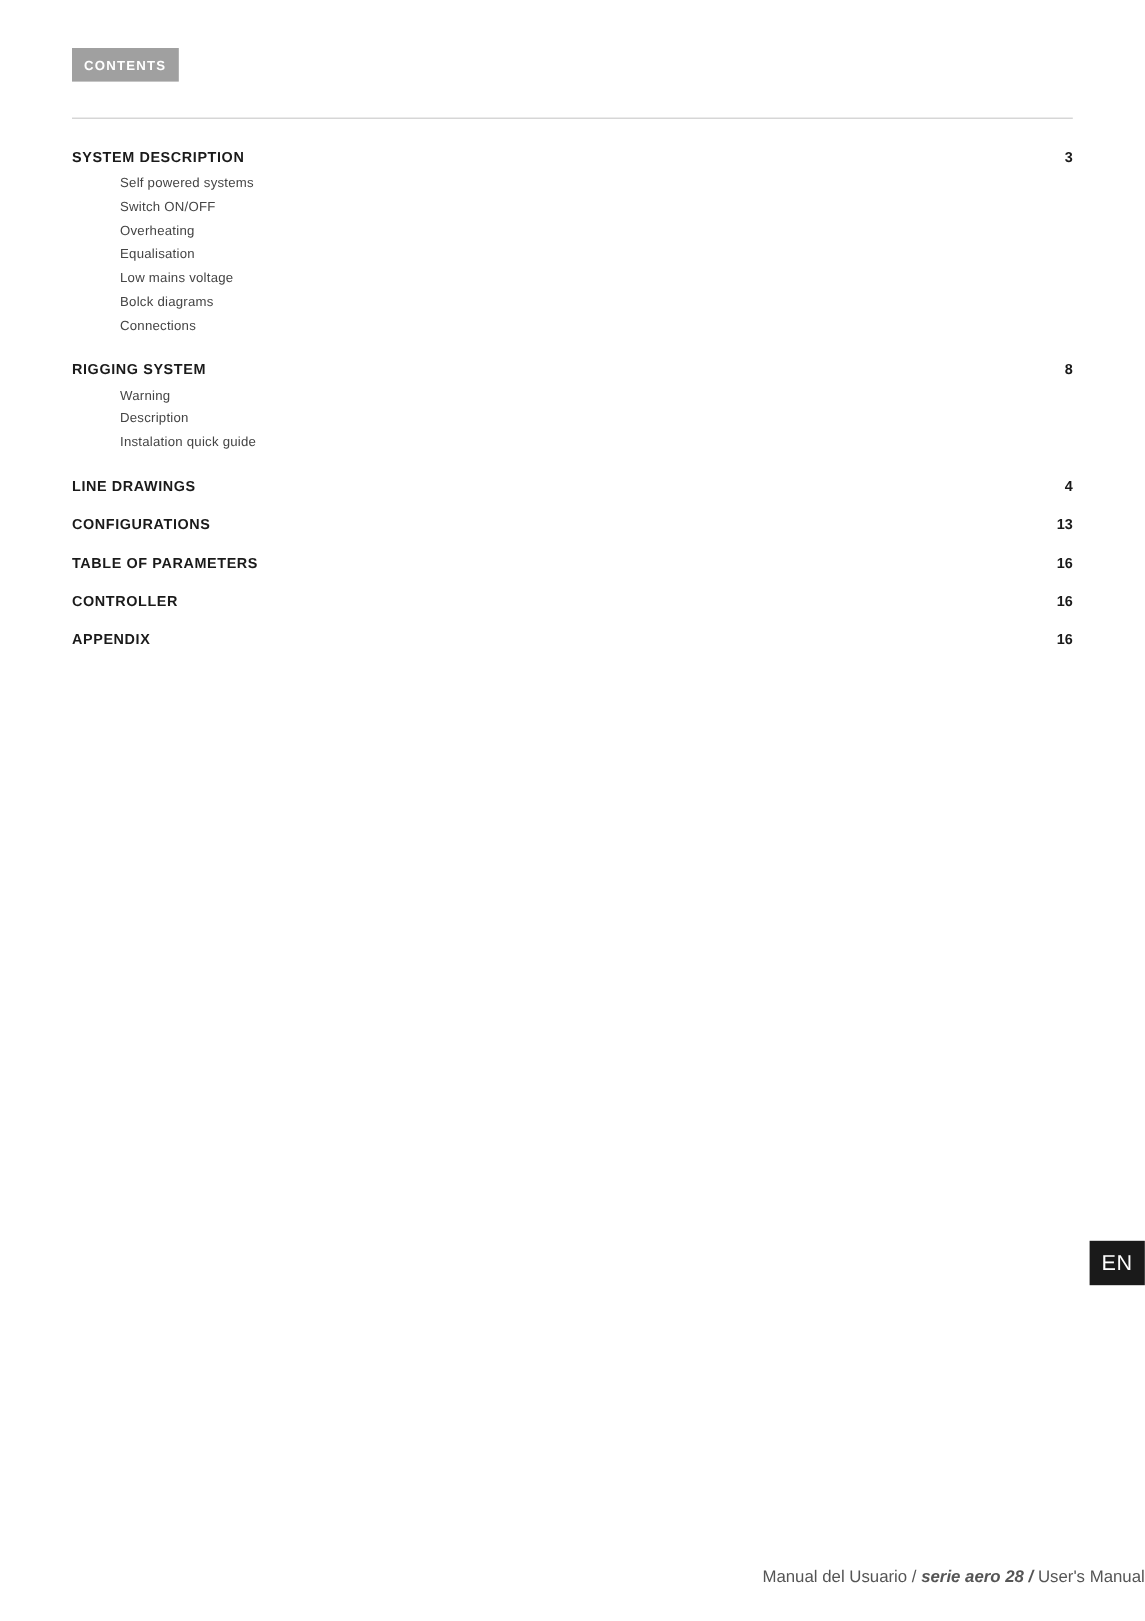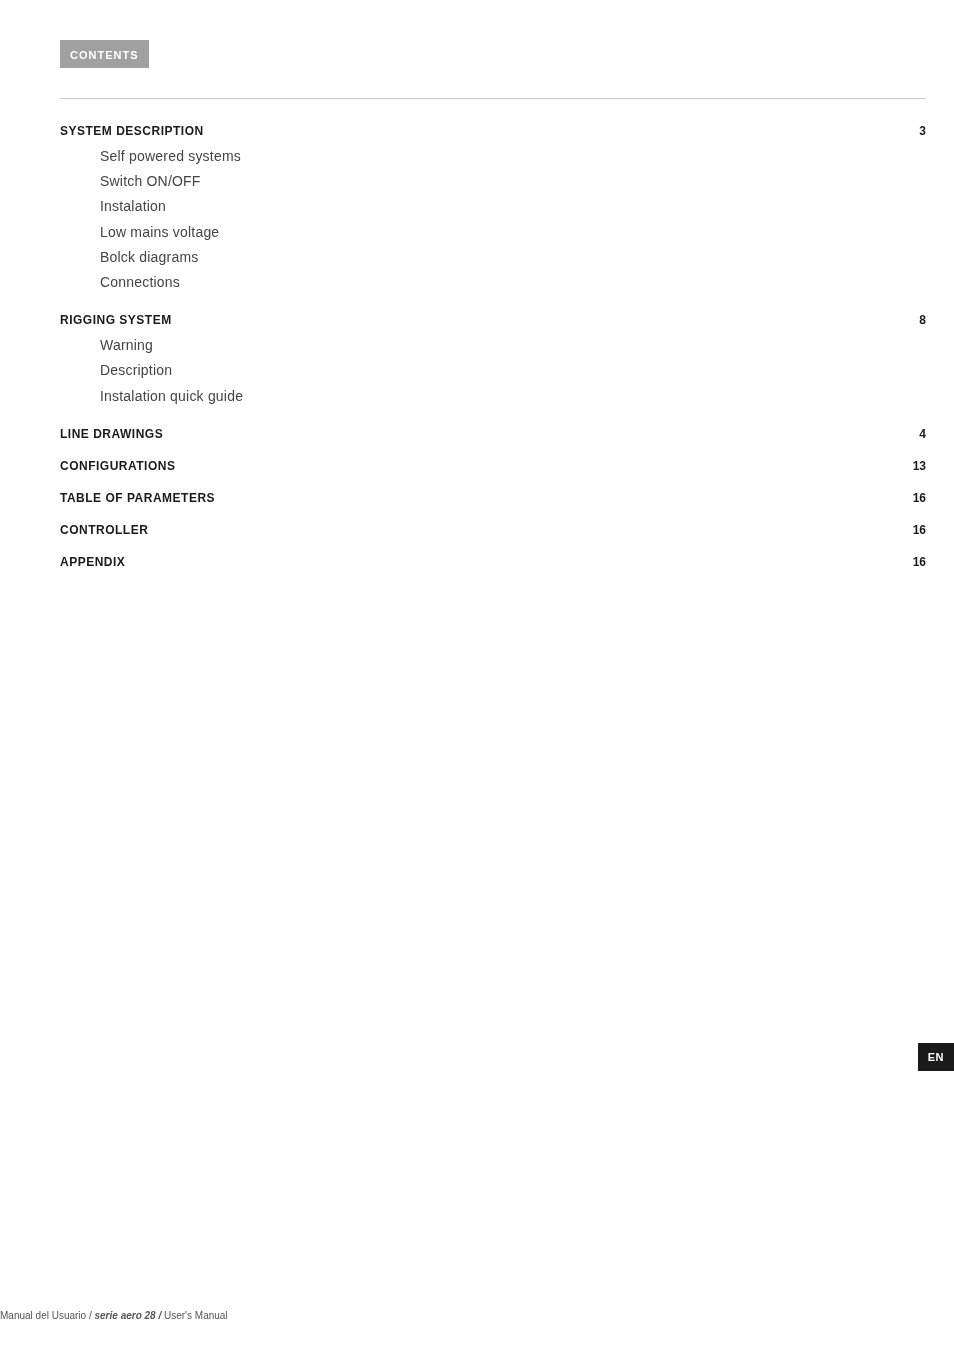--- a/index.html
+++ b/index.html
@@ -12,21 +12,21 @@
       width: 954px;
       min-height: 1351px;
       background: #ffffff;
       font-family: Arial, Helvetica, sans-serif;
       position: relative;
     }
 
     .page-container {
       width: 954px;
       min-height: 1351px;
-      padding: 40px 28px 60px 60px;
+      padding: 40px 60px 60px 60px;
       position: relative;
     }
 
     .contents-header {
       background-color: #a0a0a0;
       padding: 5px 10px;
       display: inline-block;
       margin-bottom: 30px;
     }
 
@@ -57,58 +57,58 @@
       color: #1a1a1a;
     }
 
     .sub-items {
       margin-left: 40px;
       margin-top: 6px;
       margin-bottom: 18px;
     }
 
     .sub-item {
-      font-size: 14px;
+      font-size: 11px;
       color: #444444;
       line-height: 1.8;
       letter-spacing: 0.2px;
     }
 
     .sub-item em {
       font-style: italic;
     }
 
     .toc-entry {
       margin-bottom: 18px;
     }
 
     .footer {
       position: absolute;
       bottom: 30px;
       left: 0;
       right: 0;
-      text-align: left;
-      font-size: 10px;
+      text-align: right;
+      font-size: 14px;
       color: #555555;
       margin-top: 36px;
     }
 
     .footer em {
       font-style: italic;
       font-weight: bold;
     }
 
     .en-badge {
       position: absolute;
       right: 0;
       bottom: 280px;
       background-color: #1a1a1a;
       color: #ffffff;
-      font-size: 11px;
-      font-weight: bold;
+      font-size: 18px;
+      font-weight: normal;
       padding: 8px 10px;
       letter-spacing: 0.5px;
     }
 
     .divider-line {
       width: 100%;
       height: 1px;
       background: #cccccc;
       margin-bottom: 25px;
     }
@@ -129,21 +129,22 @@
   <div>
 
     <div class="toc-entry">
       <div class="section-row">
         <span class="section-title">SYSTEM DESCRIPTION</span>
         <span class="section-page">3</span>
       </div>
       <div class="sub-items">
         <div class="sub-item">Self powered systems</div>
         <div class="sub-item">Switch ON/OFF</div>
-        <div class="sub-item">Instalation</div>
+        <div class="sub-item">Overheating</div>
+        <div class="sub-item">Equalisation</div>
         <div class="sub-item">Low mains voltage</div>
         <div class="sub-item">Bolck diagrams</div>
         <div class="sub-item">Connections</div>
       </div>
     </div>
 
     <div class="toc-entry">
       <div class="section-row">
         <span class="section-title">RIGGING SYSTEM</span>
         <span class="section-page">8</span>

